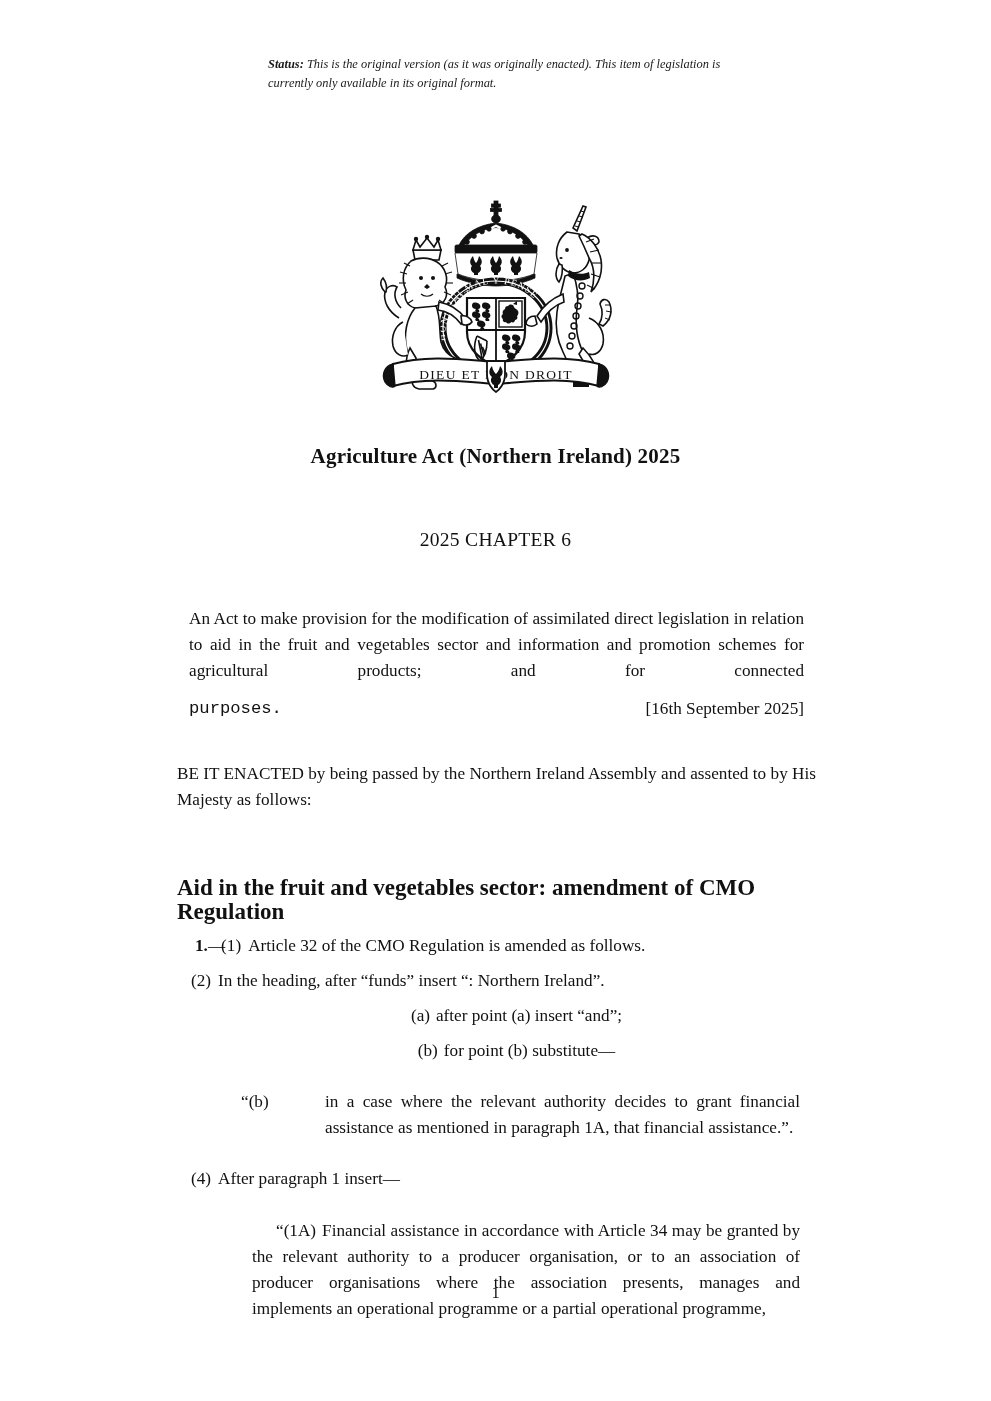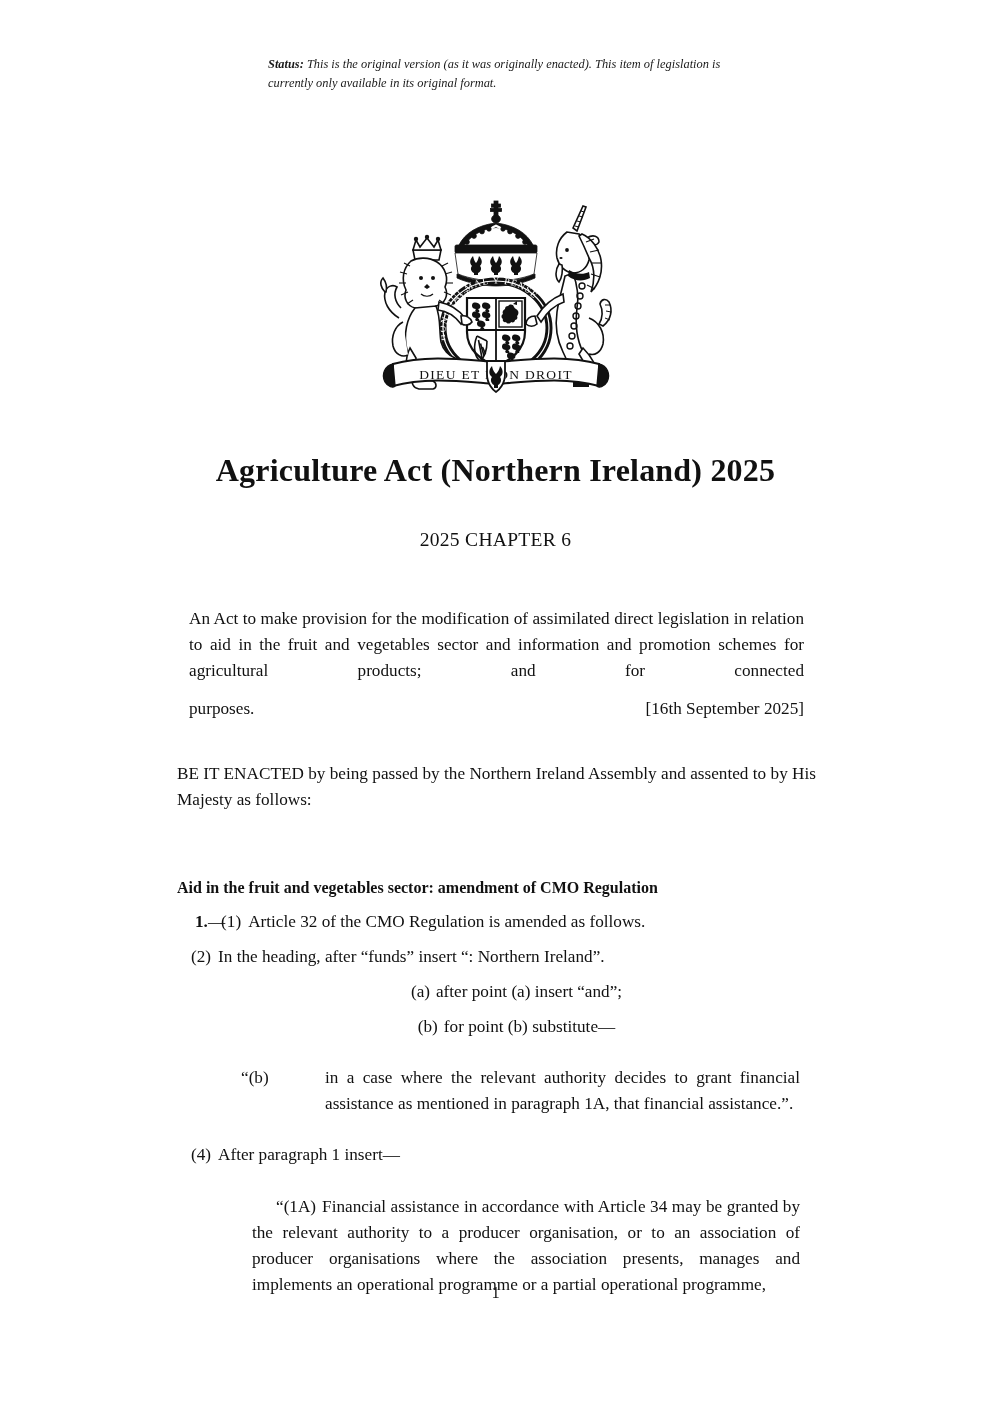--- a/index.html
+++ b/index.html
@@ -51,21 +51,21 @@
     display: block;
   }
 
   
   .act-title {
     position: absolute;
     top: 430px;
     left: 0;
     width: 991px;
     text-align: center;
-    font-size: 32px;
+    font-size: 21px;
     line-height: 1.2;
     letter-spacing: 0.2px;
     color: #111111;
   }
   .chapter-line {
     position: absolute;
     top: 529px;
     left: 0;
     width: 991px;
     text-align: center;
@@ -88,39 +88,40 @@
   .longtitle {
     text-align: justify;
     text-align-last: justify;
     margin: 12px;
   }
   .longtitle .assent-date {
     float: right;
   }
   .longtitle .purposes-word {
     float: left;
+    font-family: Liberation Mono, monospace;
   }
   .clearfix::after {
     content: "";
     display: block;
     clear: both;
   }
 
   .enacting {
     margin: 0;
     padding-top: 27px;
     text-align: justify;
     text-align-last: left;
   }
 
   .section-heading {
     margin: 0;
     padding-top: 63px;
     font-weight: bold;
-    font-size: 16px;
+    font-size: 23px;
     line-height: 24px;
   }
 
   
   .subsec {
     margin: 0;
     padding-top: 9px;
     padding-left: 22px;
     text-indent: -4px;
     text-align: justify;

